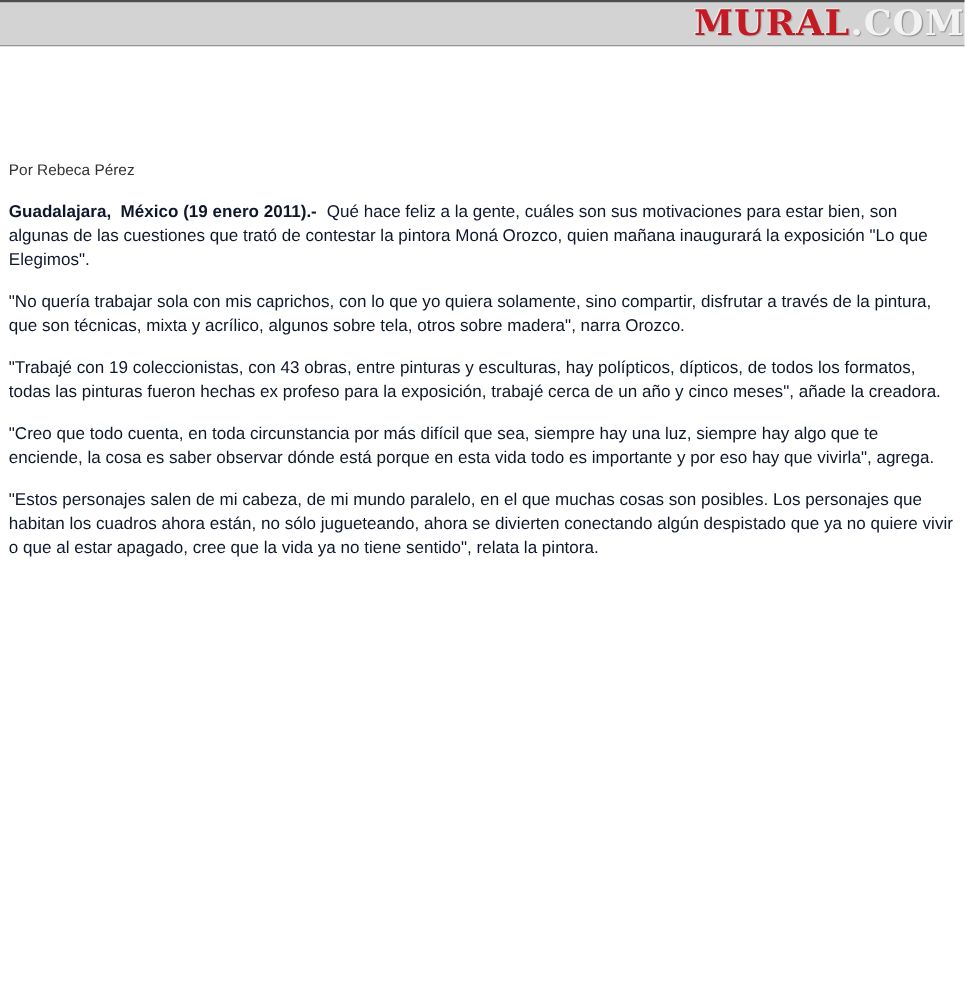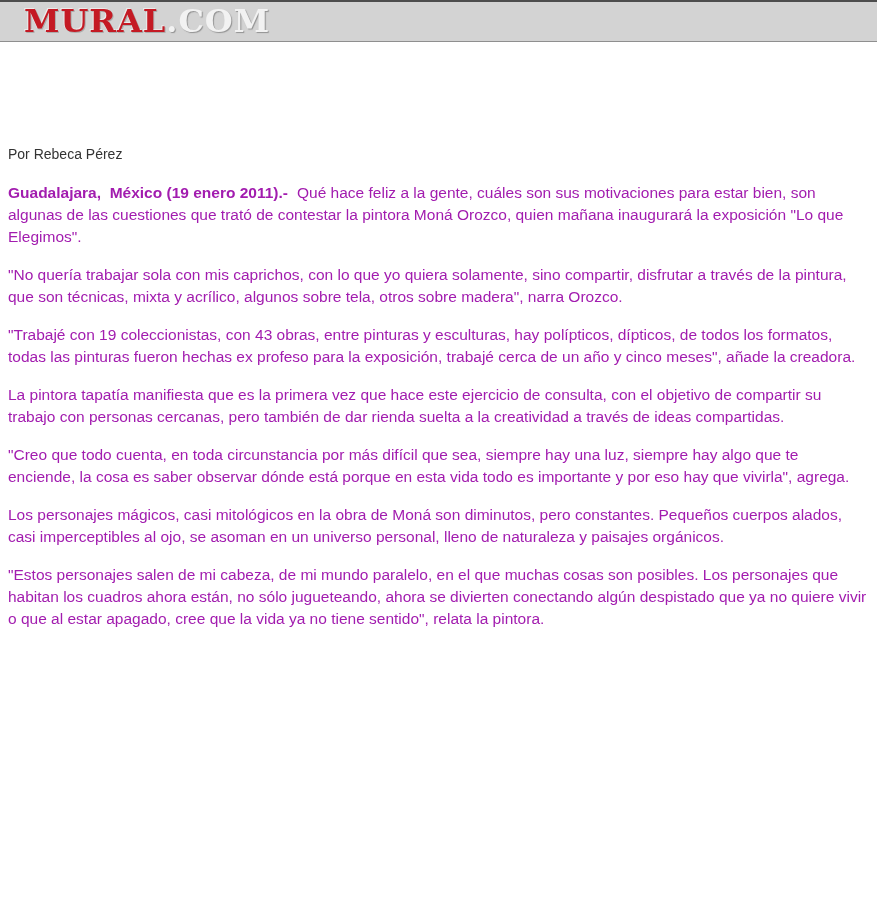--- a/index.html
+++ b/index.html
@@ -15,21 +15,21 @@
     font-family: "Liberation Sans", sans-serif;
     -webkit-font-smoothing: antialiased;
   }
 
   
   .masthead {
     height: 39px;
     background: #d3d3d3;
     border-top: 2px solid #4d4d4d;
     border-bottom: 1px solid #8f8f8f;
-    text-align: left;
+    text-align: right;
     padding-left: 24px;
   }
   .logo {
     display: inline-block;
     font-family: "DejaVu Serif", serif;
     font-weight: bold;
     font-size: 32px;
     line-height: 39px;
     letter-spacing: 1px;
     text-decoration: none;
@@ -65,21 +65,21 @@
   }
   .byline {
     margin: 20px 0 0 0;
     font-size: 14px;
     color: #333333;
   }
   p.body-par {
     margin: 16px 0 0 0;
     font-size: 15.5px;
     line-height: 22px;
-    color: #a21caf;
+    color: #0f172a;
   }
   p.lead-par {
     margin-top: 20px;
   }
   .dateline {
     font-weight: bold;
     white-space: pre-wrap;
     margin-right: 9px;
   }
 </style>
@@ -94,17 +94,15 @@
 
 <main class="content">
 
 
   <div class="byline">Por Rebeca Pérez</div>
 
   <p class="body-par lead-par"><span class="dateline">Guadalajara,  México (19 enero 2011).-</span><span>Qué hace feliz a la gente, cuáles son sus motivaciones para estar bien, son algunas de las cuestiones que trató de contestar la pintora Moná Orozco, quien mañana inaugurará la exposición "Lo que Elegimos".</span></p>
 
   <p class="body-par">"No quería trabajar sola con mis caprichos, con lo que yo quiera solamente, sino compartir, disfrutar a través de la pintura, que son técnicas, mixta y acrílico, algunos sobre tela, otros sobre madera", narra Orozco.</p>
   <p class="body-par">"Trabajé con 19 coleccionistas, con 43 obras, entre pinturas y esculturas, hay polípticos, dípticos, de todos los formatos, todas las pinturas fueron hechas ex profeso para la exposición, trabajé cerca de un año y cinco meses", añade la creadora.</p>
-  <p class="body-par">La pintora tapatía manifiesta que es la primera vez que hace este ejercicio de consulta, con el objetivo de compartir su trabajo con personas cercanas, pero también de dar rienda suelta a la creatividad a través de ideas compartidas.</p>
   <p class="body-par">"Creo que todo cuenta, en toda circunstancia por más difícil que sea, siempre hay una luz, siempre hay algo que te enciende, la cosa es saber observar dónde está porque en esta vida todo es importante y por eso hay que vivirla", agrega.</p>
-  <p class="body-par">Los personajes mágicos, casi mitológicos en la obra de Moná son diminutos, pero constantes. Pequeños cuerpos alados, casi imperceptibles al ojo, se asoman en un universo personal, lleno de naturaleza y paisajes orgánicos.</p>
   <p class="body-par">"Estos personajes salen de mi cabeza, de mi mundo paralelo, en el que muchas cosas son posibles. Los personajes que habitan los cuadros ahora están, no sólo jugueteando, ahora se divierten conectando algún despistado que ya no quiere vivir o que al estar apagado, cree que la vida ya no tiene sentido", relata la pintora.</p>
 </main>
 
 </body></html>

